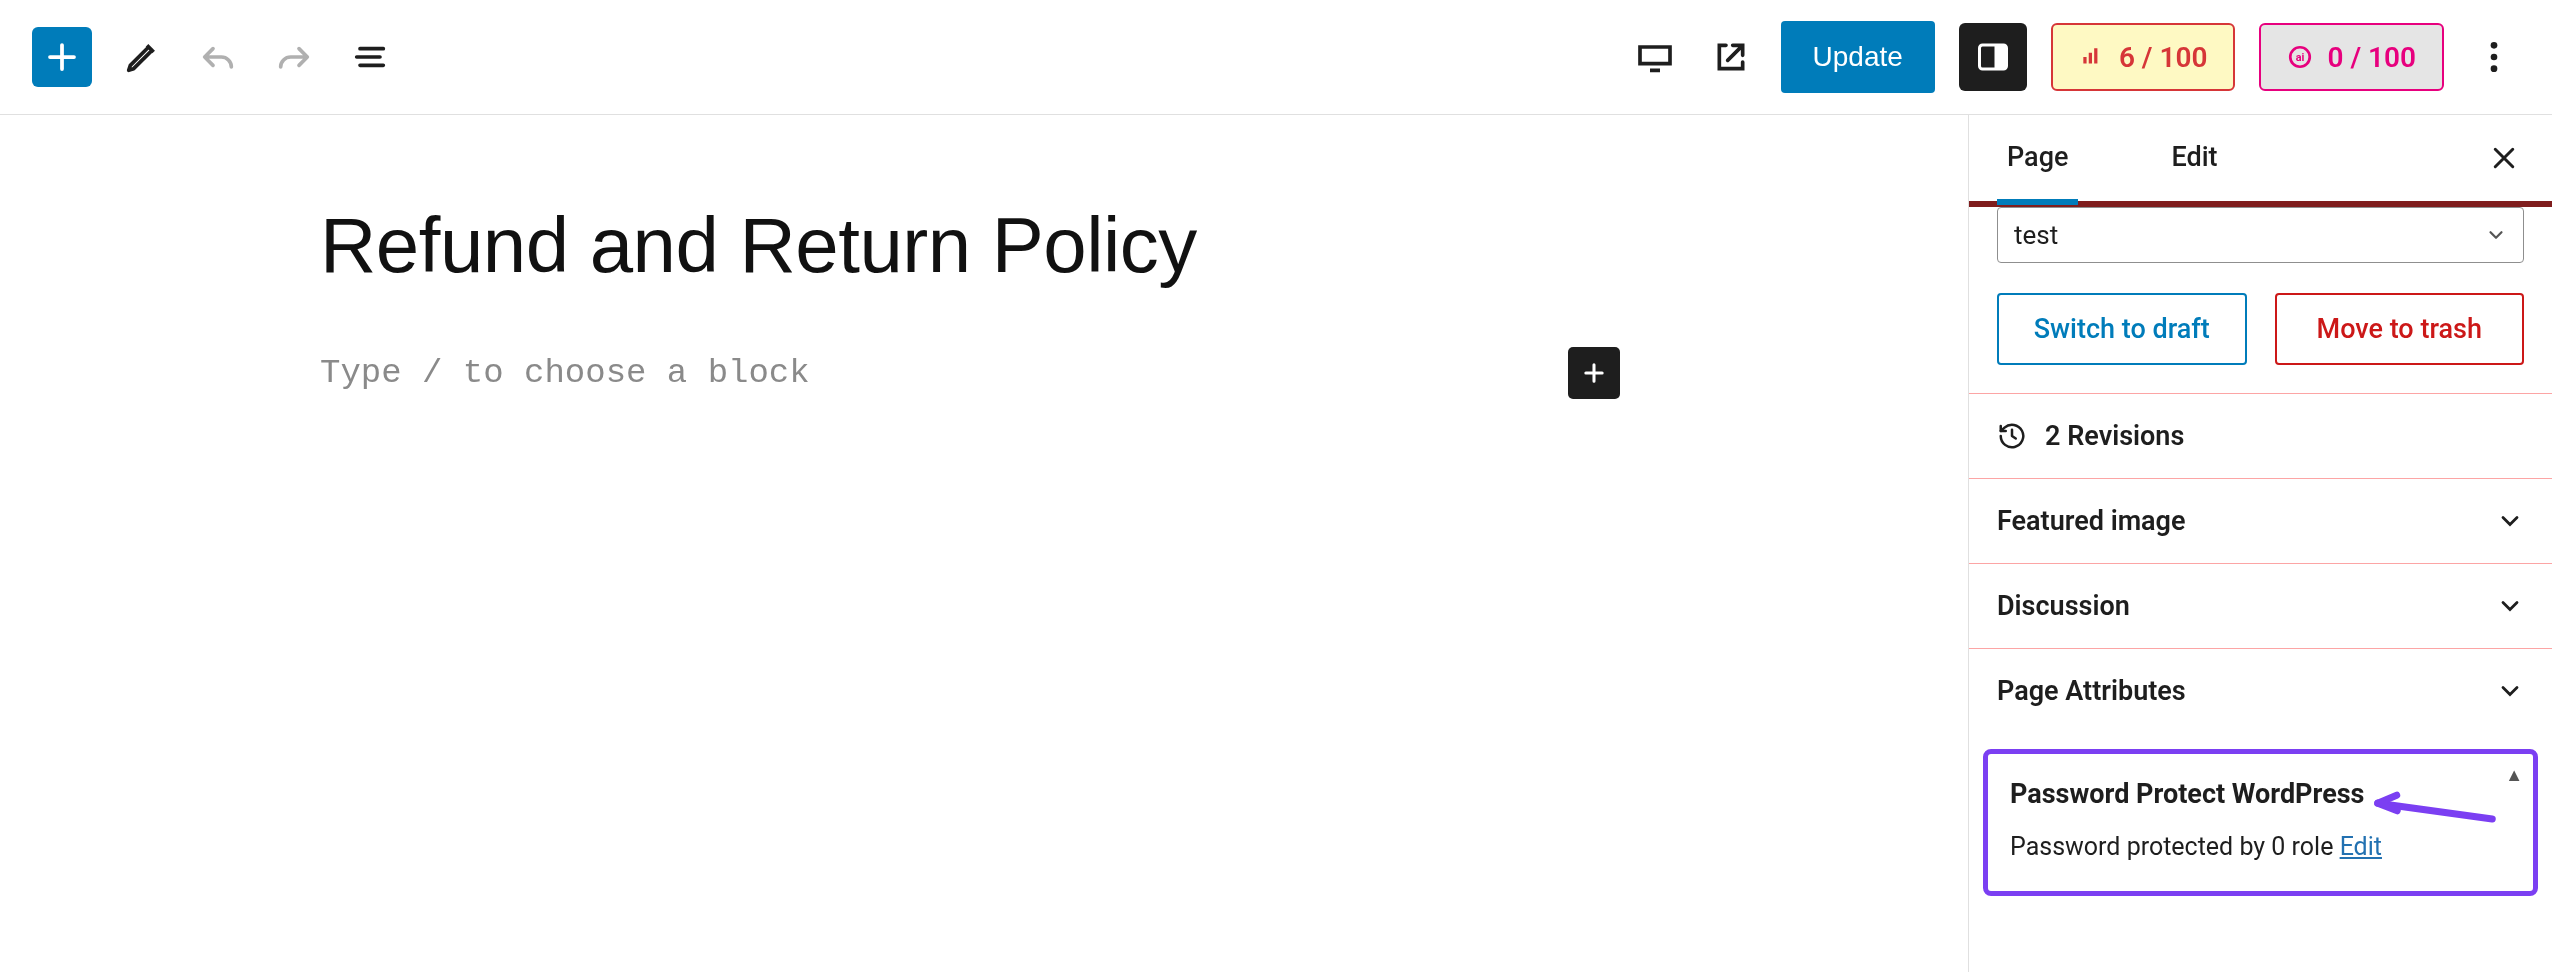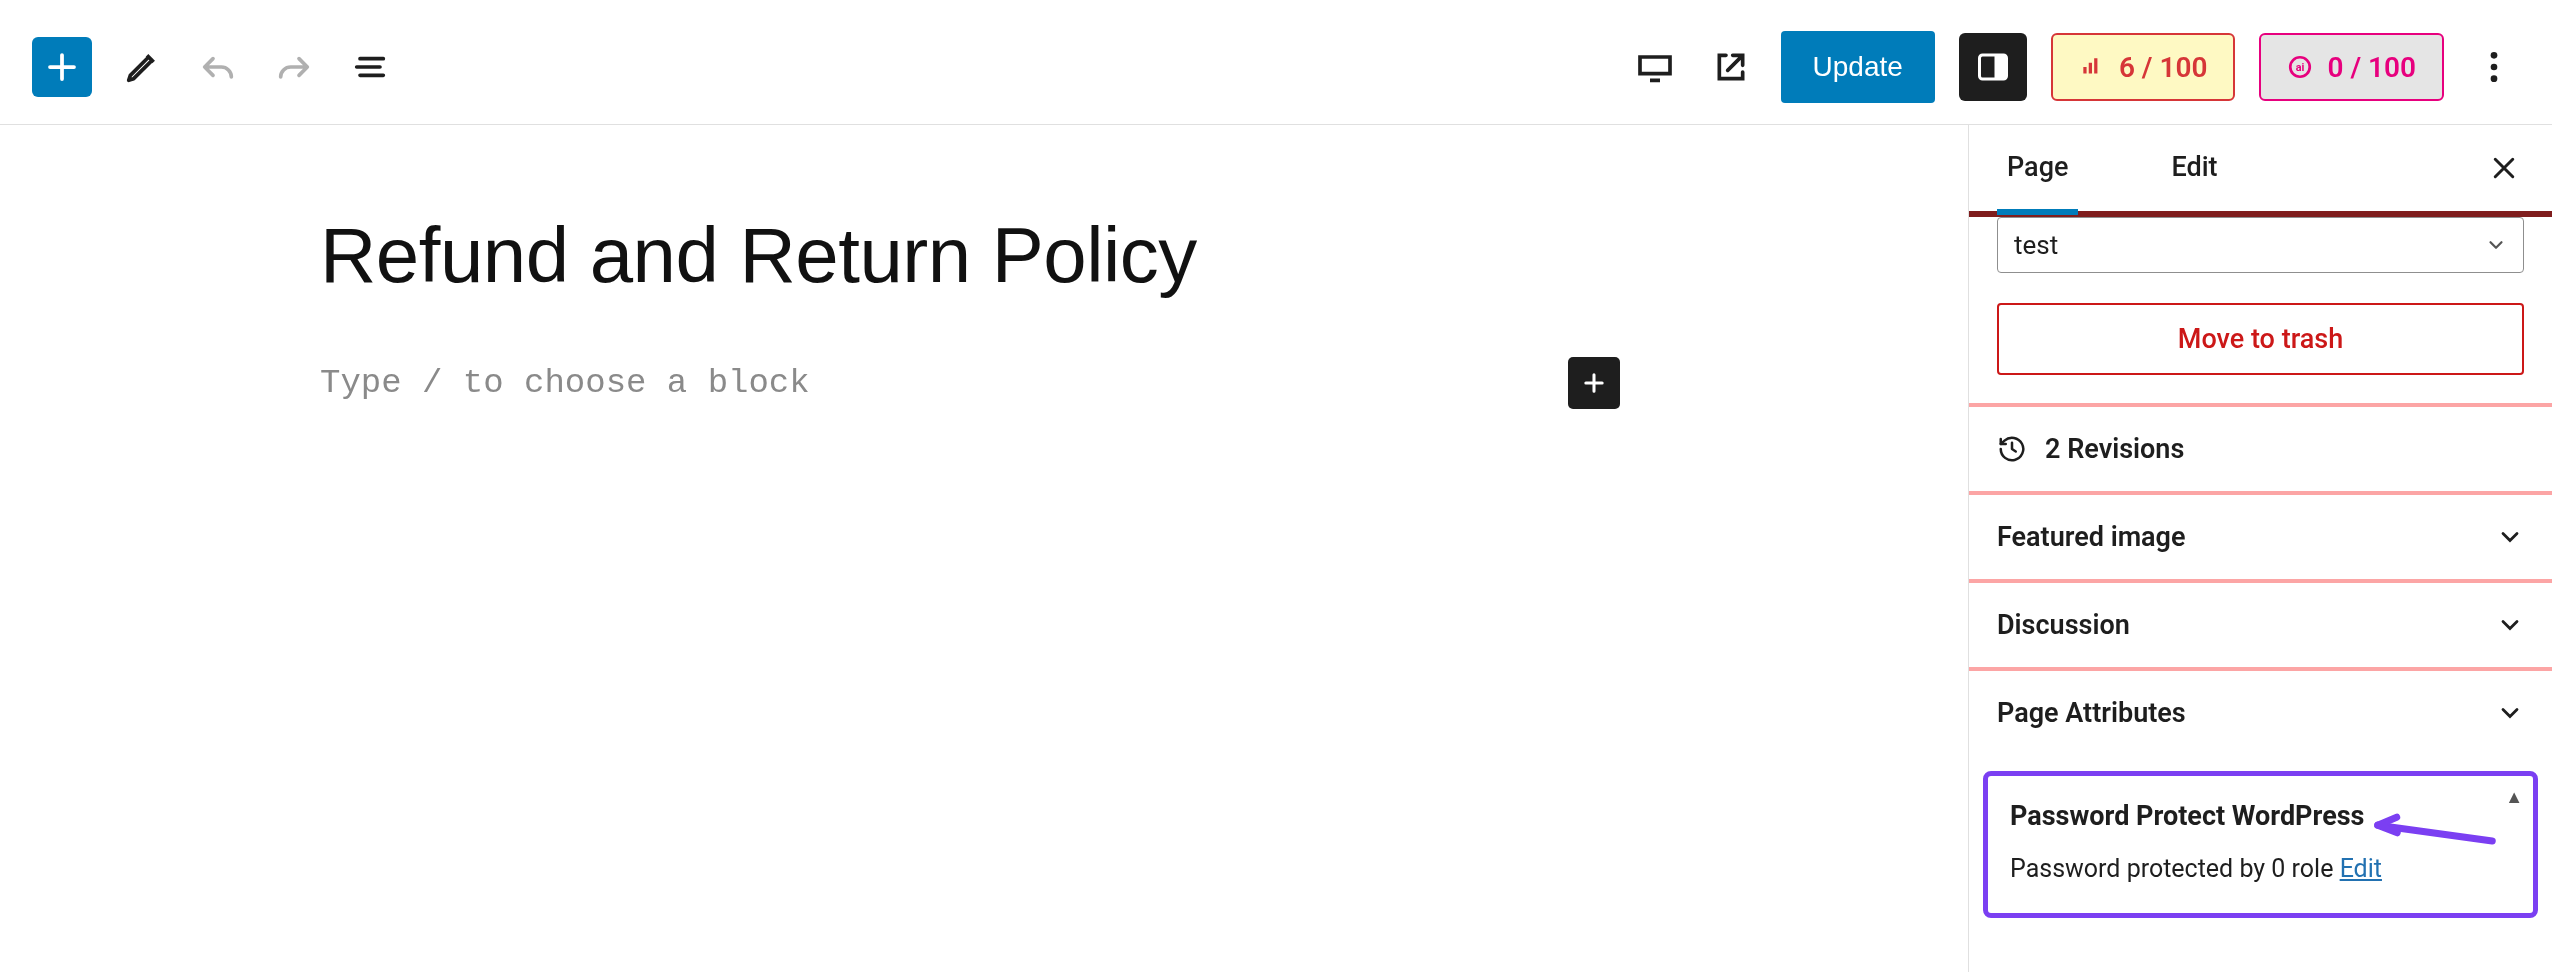--- a/index.html
+++ b/index.html
@@ -2,21 +2,21 @@
 <html><head>
 <meta charset="utf-8">
 <style>
   * { box-sizing: border-box; margin: 0; padding: 0; }
   html, body { width: 100%; height: 100%; font-family: -apple-system, BlinkMacSystemFont, "Segoe UI", Roboto, Helvetica, Arial, sans-serif; color: #1e1e1e; background: #fff; }
   body { width: 2552px; min-height: 972px; overflow: hidden; }
 
   
   .topbar {
     display: flex; align-items: center; justify-content: space-between;
-    height: 115px; padding: 0 32px; border-bottom: 1px solid #e0e0e0; margin-top: 10px;
+    height: 115px; padding: 0 32px; border-bottom: 1px solid #e0e0e0;
   }
   .topbar-left, .topbar-right { display: flex; align-items: center; gap: 24px; }
   .tb-btn { display: inline-flex; align-items: center; justify-content: center; width: 52px; height: 52px; border-radius: 4px; background: transparent; border: none; cursor: pointer; }
   .tb-btn.add { background: #007cba; color: #fff; width: 60px; height: 60px; border-radius: 6px; }
   .tb-btn.add svg { width: 36px; height: 36px; }
   .tb-btn svg { width: 40px; height: 40px; }
   .tb-btn .ic { fill: none; stroke: #1e1e1e; stroke-width: 2.2; }
   .tb-btn.faded .ic { stroke: #b0b0b0; }
 
   .update-btn {
@@ -68,21 +68,21 @@
   .btn-outline {
     flex: 1; height: 72px; border-radius: 4px; font-size: 27px; font-weight: 500;
     display: inline-flex; align-items: center; justify-content: center; cursor: pointer;
     background: #fff;
   }
   .btn-outline.blue { border: 2px solid #007cba; color: #007cba; }
   .btn-outline.red  { border: 2px solid #cc1818; color: #cc1818; }
 
   .row, .accordion {
     display: flex; align-items: center; justify-content: space-between;
-    padding: 26px 28px; border-top: 4px solid #fca5a5; cursor: pointer;
+    padding: 26px 28px; border-top: 1px solid #fca5a5; cursor: pointer;
   }
   .row .left, .accordion .left { display: flex; align-items: center; gap: 18px; }
   .row-title { font-size: 27px; font-weight: 600; }
   .chev-down { width: 28px; height: 28px; }
 
   .pp-panel { margin: 16px 14px 14px; border: 5px solid #7b3ff2; border-radius: 8px; padding: 24px 22px 30px; position: relative; }
   .pp-title { font-size: 27px; font-weight: 700; margin-bottom: 22px; }
   .pp-text  { font-size: 25px; }
   .pp-text a { color: #2271b1; text-decoration: underline; cursor: pointer; }
   .pp-arrow { position: absolute; right: 40px; top: 16px; transform: rotate(38deg); }
@@ -195,20 +195,21 @@
       <div class="select-wrap">
         <div class="select-box">
           <span>test</span>
           <svg class="chev" viewBox="0 0 24 24">
               <path d="M6 9l6 6 6-6" fill="none" stroke="#555" stroke-width="2.4" stroke-linecap="round" stroke-linejoin="round"></path>
             </svg>
         </div>
       </div>
 
       <div class="btn-row">
+        <div class="btn-outline blue">Switch to draft</div>
         <div class="btn-outline red">Move to trash</div>
       </div>
 
       <div class="row">
         <div class="left">
           <svg width="30" height="30" viewBox="0 0 24 24">
               <path d="M12 7v5l3 2M3 12a9 9 0 1 0 3-6.7L3 8" fill="none" stroke="#1e1e1e" stroke-width="2" stroke-linecap="round" stroke-linejoin="round"></path>
               <path d="M3 4v4h4" fill="none" stroke="#1e1e1e" stroke-width="2" stroke-linecap="round" stroke-linejoin="round"></path>
             </svg>
           <span class="row-title">2 Revisions</span>

